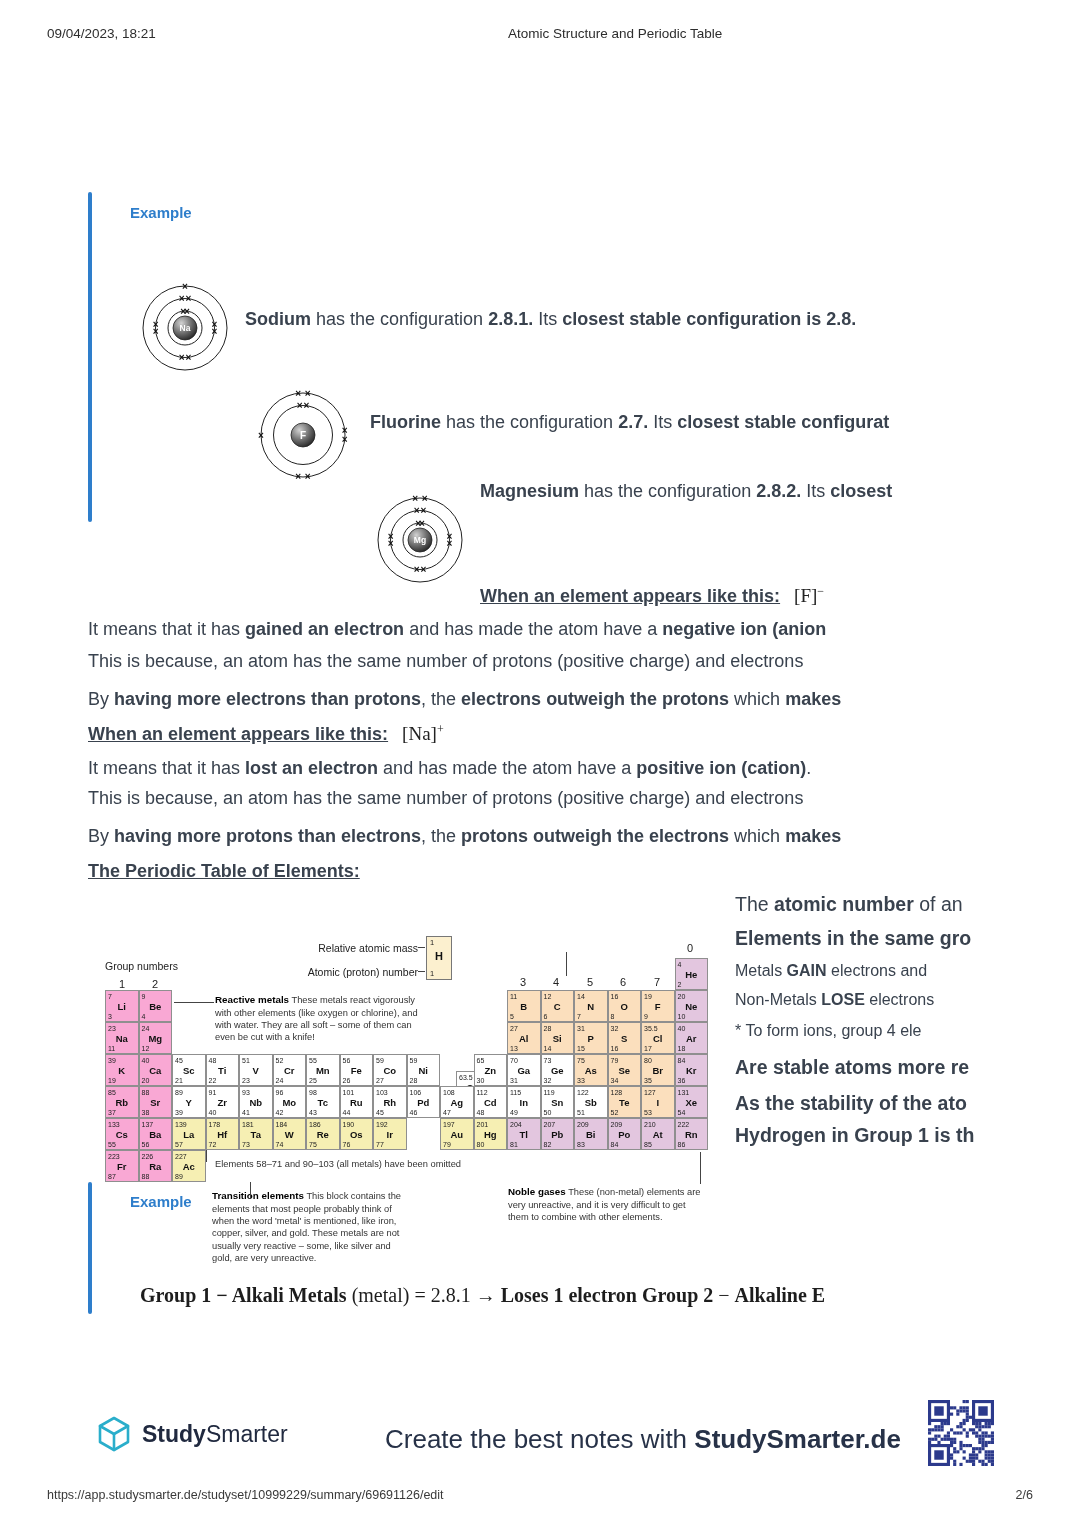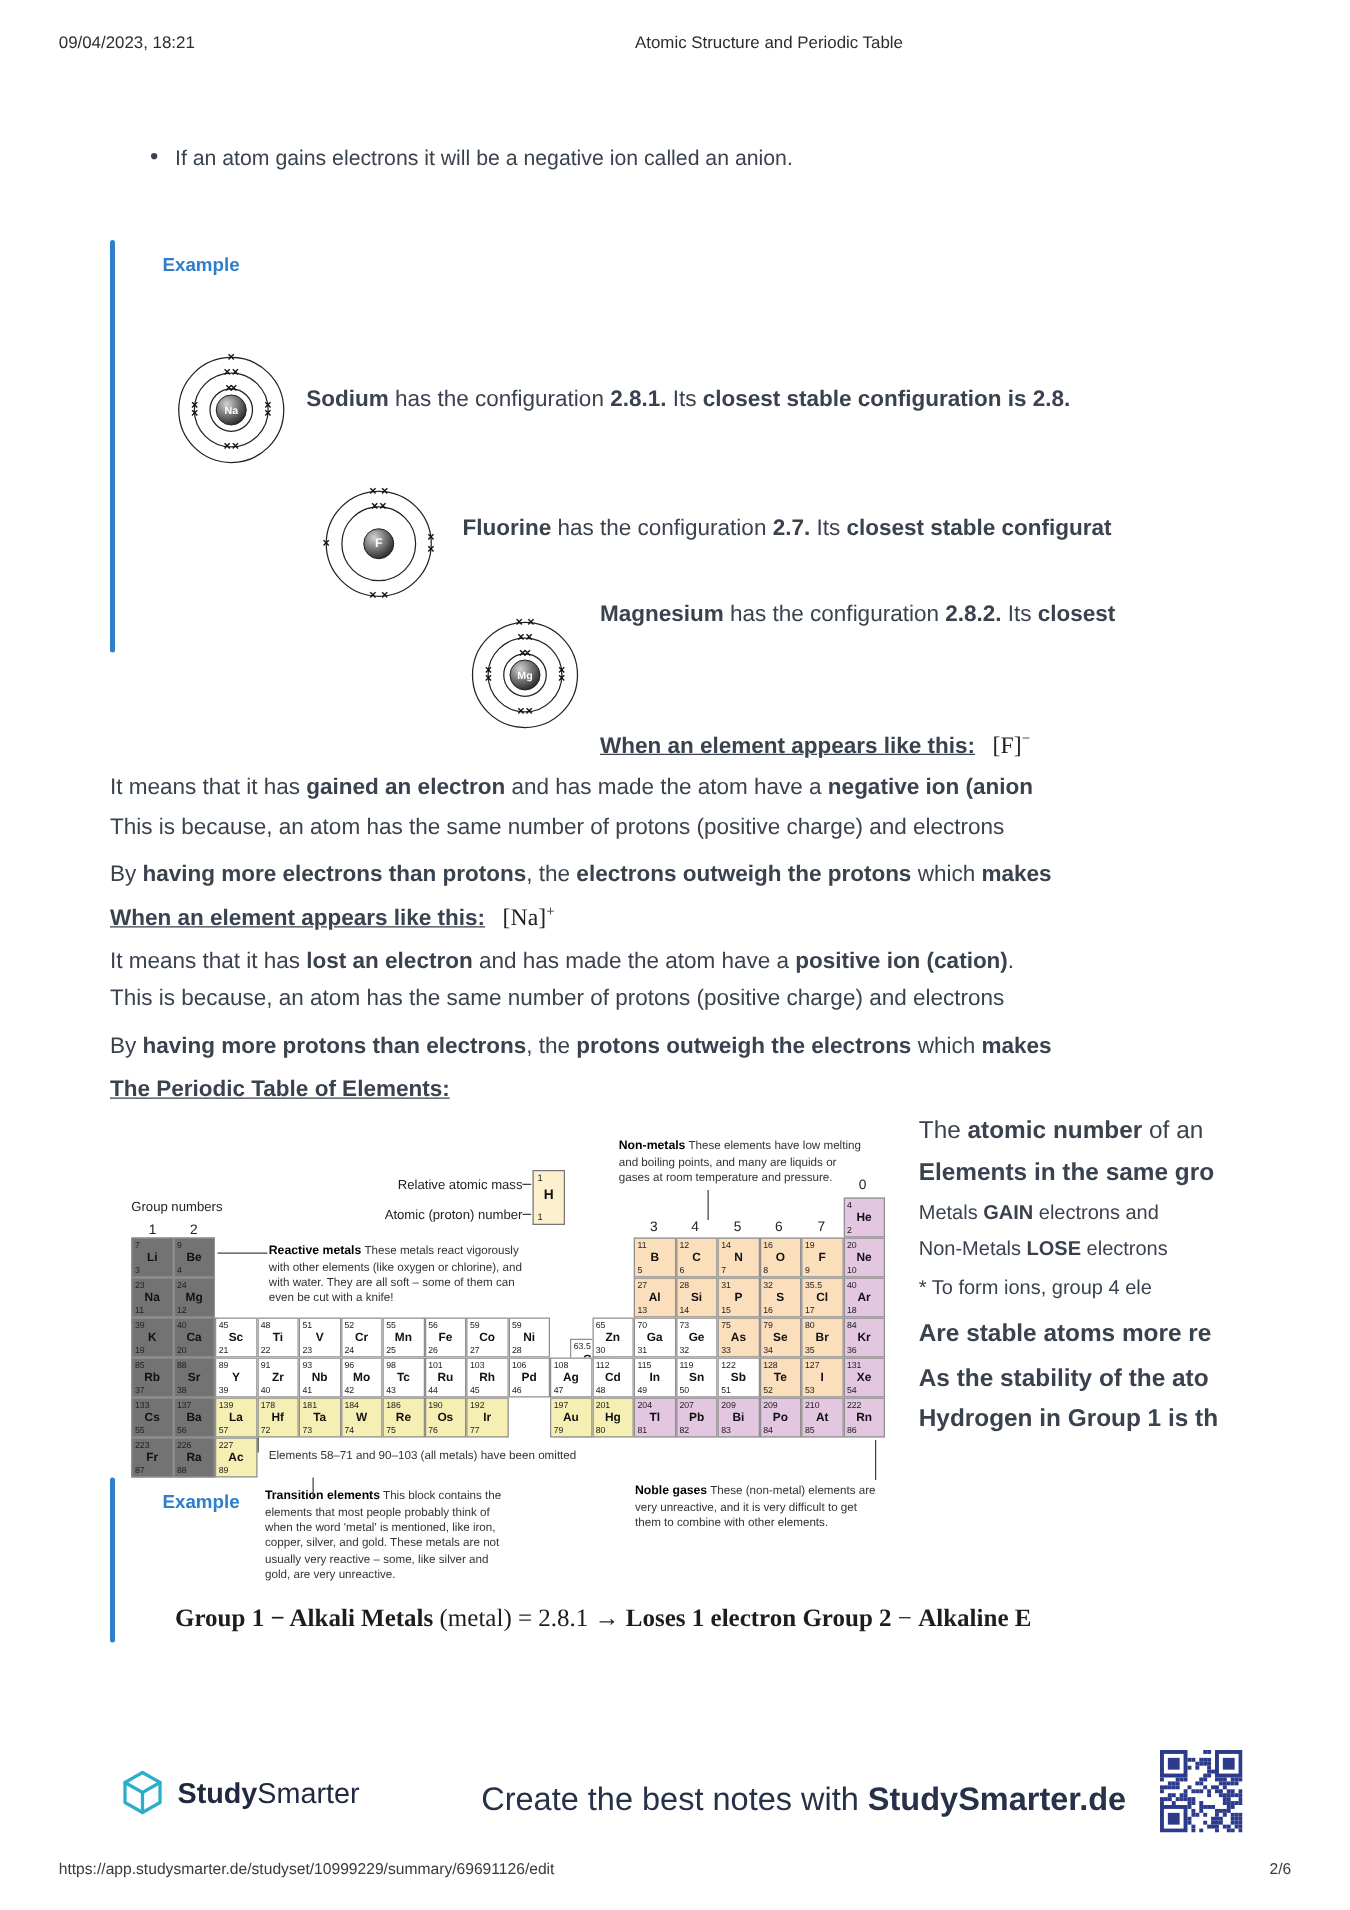--- a/index.html
+++ b/index.html
@@ -21,21 +21,21 @@
   .atom{position:absolute;width:100px;height:100px;}
   
   .pt{position:absolute;left:100px;top:898px;width:640px;height:392px;}
   .pt .small{position:absolute;font-size:10.5px;color:#222;white-space:nowrap;}
   .pt .gnum{position:absolute;font-size:11px;color:#222;width:16px;text-align:center;}
   .pt-grid{position:absolute;left:5px;top:60px;width:0;height:0;}
   .pt-cell{position:absolute;width:33.5px;height:32px;border:1px solid #8f8f8f;box-sizing:border-box;}
   .pt-cell .m{position:absolute;top:1.5px;left:2px;font-size:7px;color:#222;line-height:1;}
   .pt-cell .s{position:absolute;top:11px;left:0;right:0;text-align:center;font-weight:700;font-size:9.5px;color:#111;line-height:1;}
   .pt-cell .n{position:absolute;bottom:1.5px;left:2px;font-size:7px;color:#222;line-height:1;}
-  .c-b{background:#737373;} .c-w{background:#ffffff;} .c-y{background:#f6efb3;}
+  .c-b{background:#f9a8d4;} .c-w{background:#ffffff;} .c-y{background:#f6efb3;}
   .c-p{background:#fbdfbd;} .c-v{background:#e3c6df;}
   .anno{position:absolute;font-size:9.3px;line-height:1.32;color:#333;}
   .anno b{font-size:9.8px;color:#000;}
   .hbox{position:absolute;left:326px;top:38px;width:26px;height:44px;border:1px solid #777;background:#fcf0cf;box-sizing:border-box;}
   .hbox .hm{position:absolute;top:1px;left:3px;font-size:7.5px;color:#222;}
   .hbox .hs{position:absolute;top:13px;left:0;right:0;text-align:center;font-weight:700;font-size:11px;color:#111;}
   .hbox .hn{position:absolute;bottom:1px;left:3px;font-size:7.5px;color:#222;}
   .tline{position:absolute;background:#444;}
   
   .sn{position:absolute;left:735px;white-space:nowrap;color:#39424e;}
@@ -61,21 +61,20 @@
     </radialGradient>
   </defs>
 </svg>
 
 <div>
 
   <div class="hdr" style="left:47px;top:26px">09/04/2023, 18:21</div>
   <div class="hdr" style="left:508px;top:26px">Atomic Structure and Periodic Table</div>
 
   <ul class="bullets">
-    <li>If an atom gains electrons it will be a negative ion called an anion.</li>
   </ul>
 
   <div class="vbar" style="top:192px;height:330px"></div>
   <div class="ex-label" style="left:130px;top:204px">Example</div>
 
   <div class="atom" style="left:135px;top:278px"><svg width="100" height="100" viewBox="0 0 100 100">
         <circle cx="50" cy="50" r="17" fill="none" stroke="#222" stroke-width="1"></circle>
         <circle cx="50" cy="50" r="29.5" fill="none" stroke="#222" stroke-width="1"></circle>
         <circle cx="50" cy="50" r="42" fill="none" stroke="#222" stroke-width="1"></circle>
         <text x="48.07554536594559" y="33.109278453498014" text-anchor="middle" dominant-baseline="central" font-size="10" font-weight="bold" fill="#111">×</text>
@@ -161,23 +160,20 @@
 
     <div class="small" style="left:180px;top:44px;width:138px;text-align:right">Relative atomic mass</div>
     <div class="small" style="left:160px;top:68px;width:158px;text-align:right">Atomic (proton) number</div>
 
     <div class="hbox">
       <span class="hm">1</span>
       <span class="hs">H</span>
       <span class="hn">1</span>
     </div>
 
-    <div class="anno" style="left:395px;top:12px;width:196px">
-      <b>Non-metals</b> <span>These elements have low melting and boiling points, and many are liquids or gases at room temperature and pressure.</span>
-    </div>
     <div class="anno" style="left:115px;top:96px;width:212px">
       <b>Reactive metals</b> <span>These metals react vigorously with other elements (like oxygen or chlorine), and with water. They are all soft – some of them can even be cut with a knife!</span>
     </div>
 
     <div class="pt-grid">
         <div class="pt-cell c-v" style="left: 569.5px; top: 0px;">
           <span class="m">4</span>
           <span class="s">He</span>
           <span class="n">2</span>
         </div>

